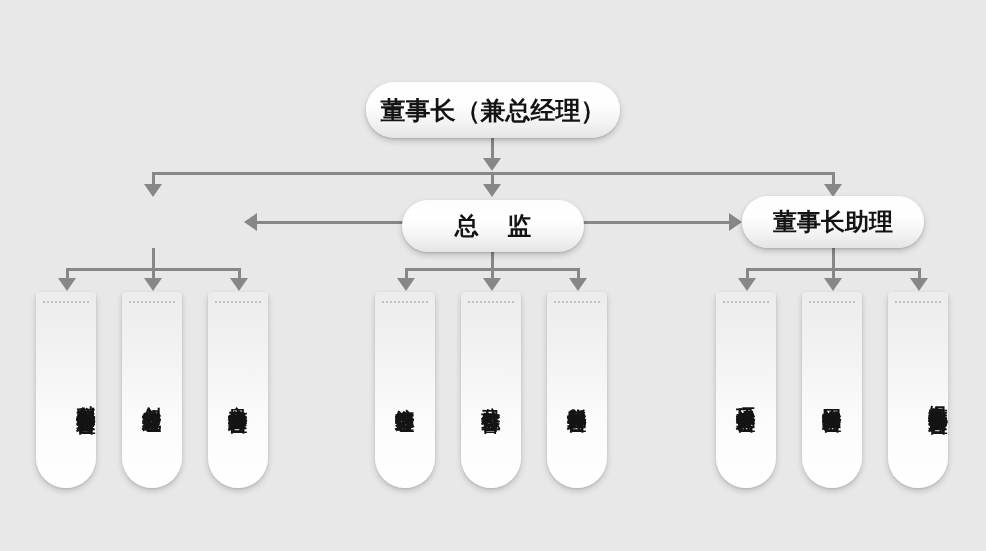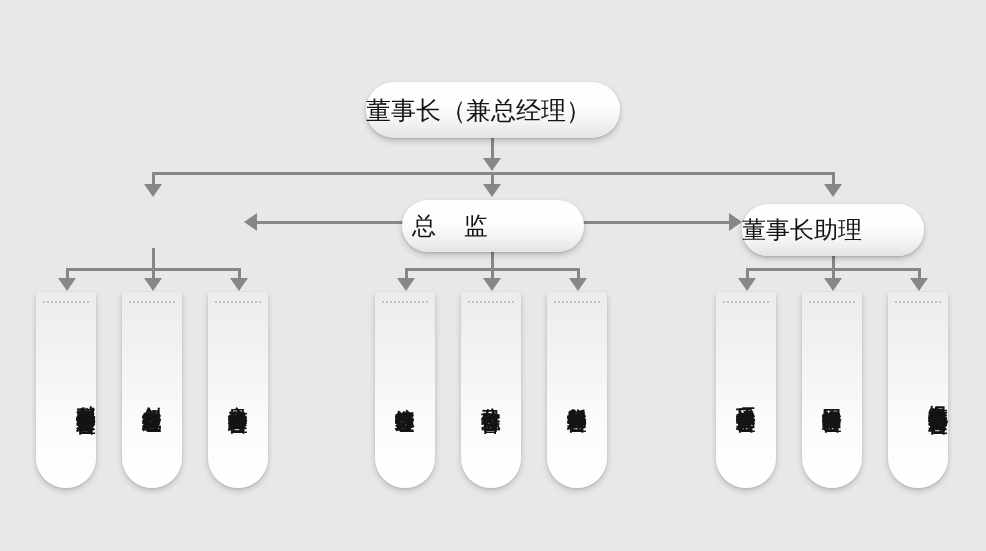--- a/index.html
+++ b/index.html
@@ -21,41 +21,41 @@
   }
 
   
   .pill {
     position: absolute;
     border-radius: 999px;
     background: linear-gradient(180deg, #fdfdfd 0%, #ffffff 38%, #f3f3f3 72%, #e4e4e4 100%);
     box-shadow: 0 3px 6px rgba(0,0,0,0.20), 0 1px 2px rgba(0,0,0,0.12);
     display: flex;
     align-items: center;
-    justify-content: flex-start;
+    justify-content: center;
     color: #131313;
-    font-weight: normal;
+    font-weight: bold;
     white-space: nowrap;
     z-index: 5;
   }
   .pill-root {
     left: 366px;
     top: 82px;
     width: 254px;
     height: 56px;
     font-size: 25px;
     letter-spacing: 0px;
   }
   .pill-l2 {
     height: 52px;
     font-size: 24px;
   }
   .node-vp    { left: 62px;  top: 196px; width: 182px; }
   .node-dir   { left: 402px; top: 200px; width: 182px; }
-  .node-asst  { left: 742px; top: 204px; width: 182px; }
+  .node-asst  { left: 742px; top: 196px; width: 182px; }
   .spaced { letter-spacing: 10px; text-indent: 10px; }
 
   
   .leaf {
     position: absolute;
     top: 292px;
     width: 60px;
     height: 196px;
     border-radius: 4px 4px 30px 30px;
     background: linear-gradient(180deg, #ececec 0%, #f2f2f2 30%, #fbfbfb 65%, #ffffff 100%);

